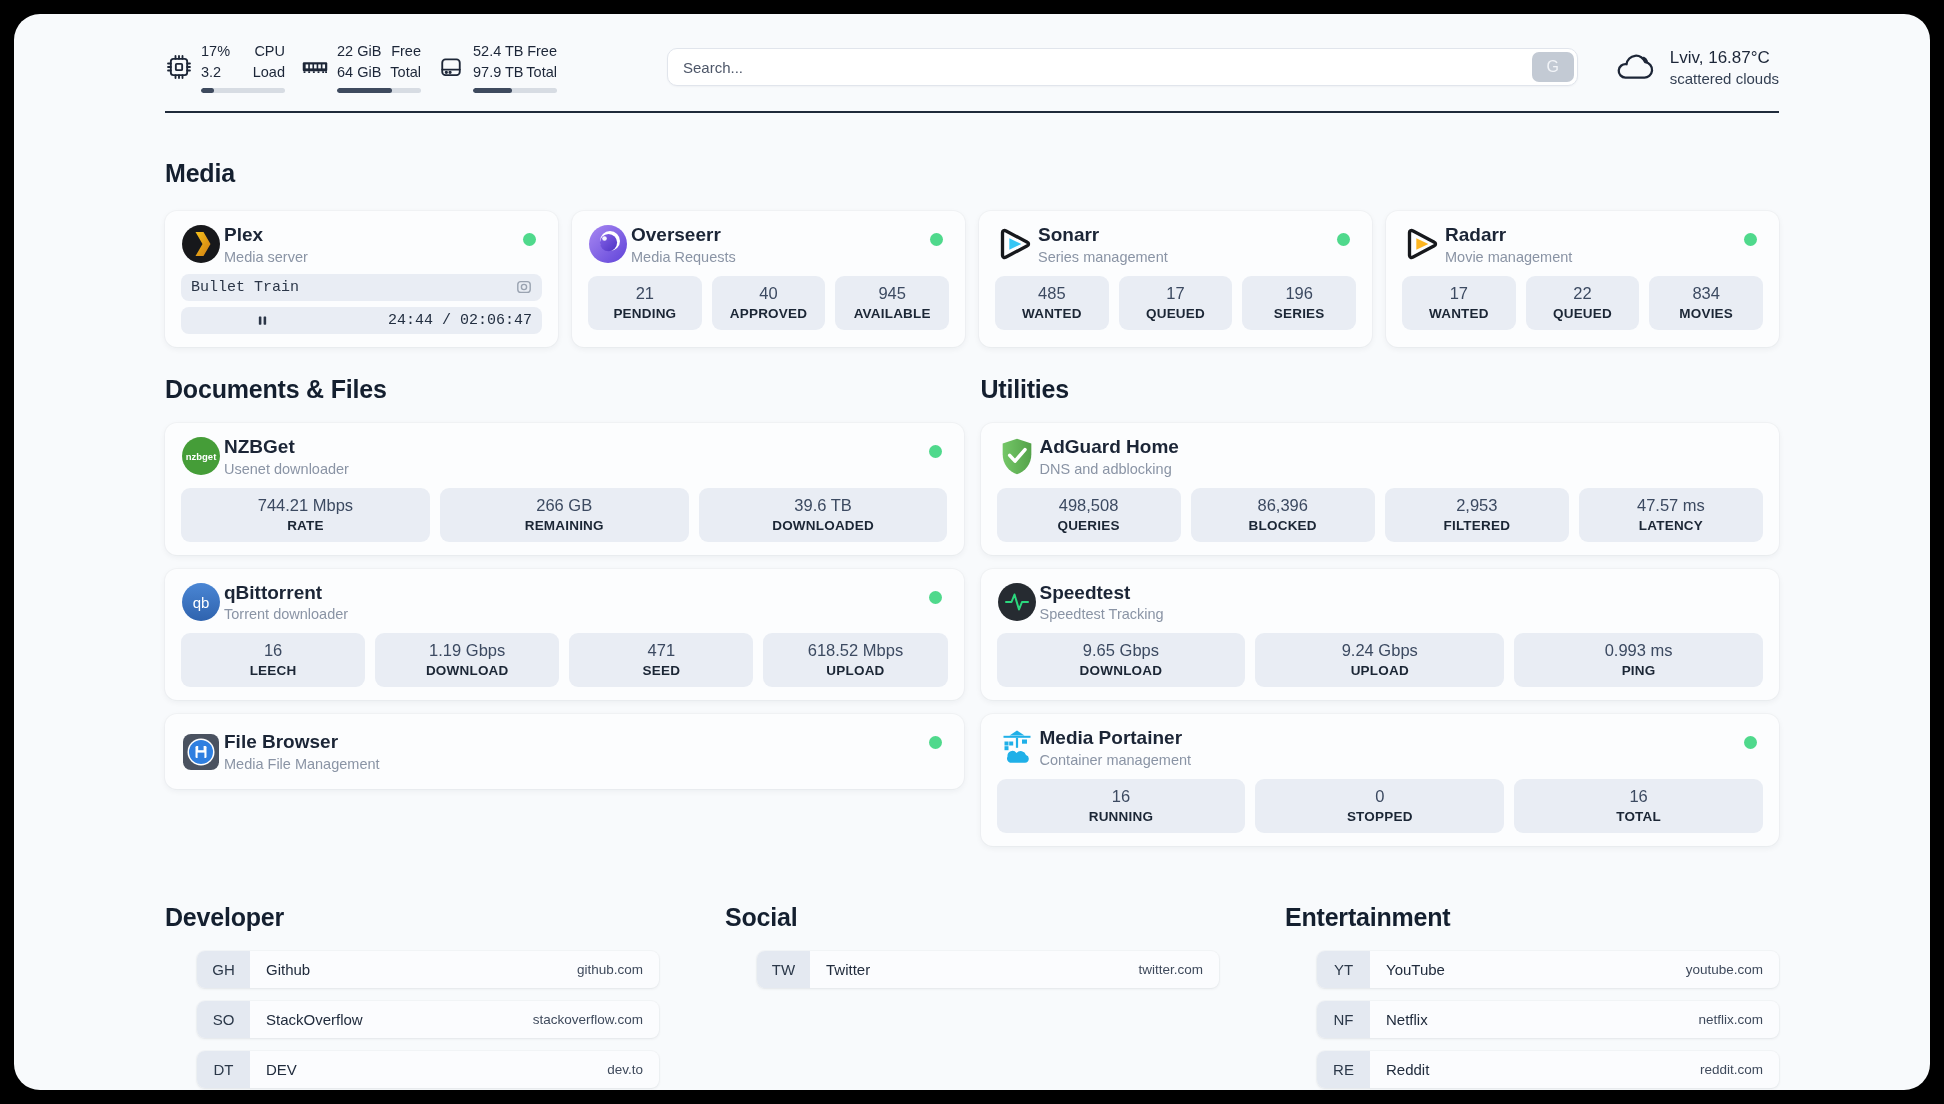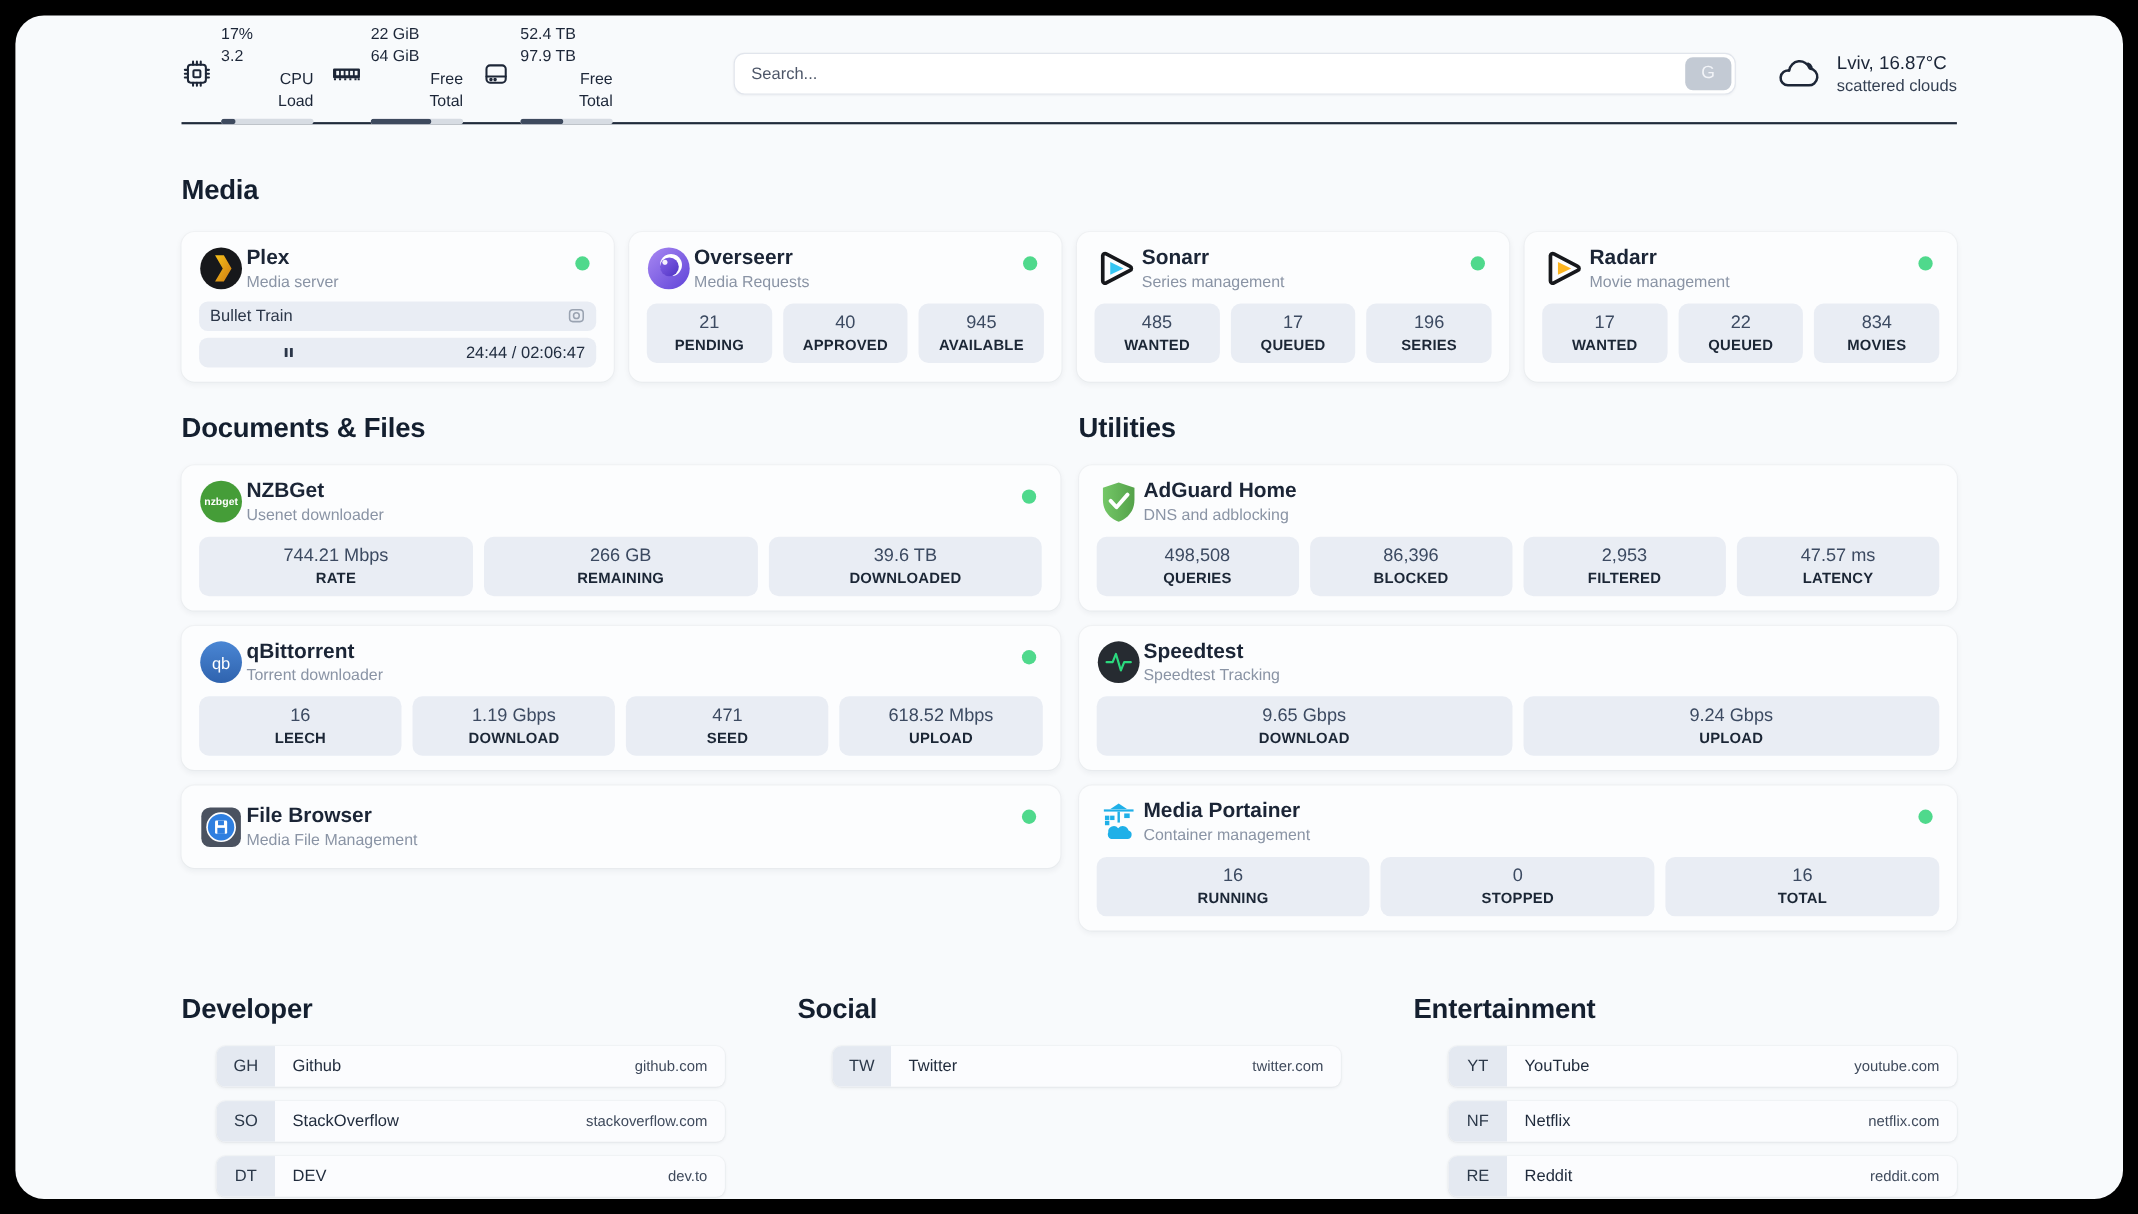--- a/index.html
+++ b/index.html
@@ -17,21 +17,21 @@
     overflow:hidden;
   }
   .content { padding:0 151px; }
 
   
   .topbar { display:flex; align-items:center; margin:24px 151px 0; height:58px; }
   .metrics { display:flex; align-items:center; gap:16px; }
   .metric { display:flex; align-items:center; }
   .m-icon { width:28px; height:28px; margin-right:8px; flex:none; display:flex; align-items:center; justify-content:center; }
   .m-body { width:84px; }
-  .m-text { display:flex; justify-content:space-between; font-size:14.5px; color:var(--text-primary,#1c2638); line-height:1.4;flex-direction:column; }
+  .m-text { display:flex; justify-content:space-between; font-size:14.5px; color:var(--text-primary,#1c2638); line-height:1.4; }
   .m-labels { text-align:right; }
   .m-text span { display:block; }
   .m-bar { margin-top:6px; height:5px; border-radius:3px; background:var(--bar-track,#d7dce3); overflow:hidden; }
   .m-fill { height:100%; border-radius:3px; background:var(--bar-fill,#3e4a5e); }
 
   .searchwrap { flex:1; margin:0 34px 0 110px; position:relative; }
   .searchwrap input {
     width:100%; height:38px; border:1px solid #e1e5ec; border-radius:10px;
     background:#fff; padding:0 56px 0 15px; font-size:15px; color:#2a3446;
     font-family:"Liberation Sans",sans-serif; outline:none;
@@ -75,21 +75,21 @@
   .pill {
     flex:1; background:var(--pill-bg,#e9edf4); border-radius:9px;
     text-align:center; padding:8px 4px 9px;
   }
   .pill-value { font-size:16.5px; color:#3c4a61; }
   .pill-label { font-size:13.5px; font-weight:700; color:#1b2635; margin-top:3px; letter-spacing:.2px; }
 
   
   .np-row, .player-track {
     background:var(--pill-bg,#e9edf4); border-radius:8px; height:27px;
-    display:flex; align-items:center; padding:0 10px; font-size:15px; color:#2b3648;
+    display:flex; align-items:center; padding:0 10px; font-size:15px; color:#2b3648;font-family:Liberation Mono, monospace;
   }
   .np-row { margin-top:9px; }
   .np-cast { margin-left:auto; display:flex; }
   .player-track { margin-top:6px; position:relative; overflow:hidden; }
   .player-fill { position:absolute; left:0; top:0; bottom:0; background:#d3d9e3; border-radius:8px; }
   .player-track > * { position:relative; }
   .player-time { margin-left:auto; font-size:15px; color:#222e40; }
 
   .two-col { margin-top:28px; display:grid; grid-template-columns:1fr 1fr; gap:17px; }
   .col h2 { margin-bottom:19px; }
@@ -530,20 +530,24 @@
             </div>
             <div class="pills">
               <div class="pill">
                 <div class="pill-value">9.65 Gbps</div>
                 <div class="pill-label">DOWNLOAD</div>
               </div>
               <div class="pill">
                 <div class="pill-value">9.24 Gbps</div>
                 <div class="pill-label">UPLOAD</div>
               </div>
+              <div class="pill">
+                <div class="pill-value">0.993 ms</div>
+                <div class="pill-label">PING</div>
+              </div>
             </div>
           </div>
 
           <div class="app-card">
             <div class="app-head">
               <span class="app-icon">
                 <svg viewBox="0 0 40 40" width="40" height="40" fill="#1fb0e8">
                   <polygon points="20,2.5 12.5,7.5 27.5,7.5"></polygon>
                   <rect x="6.5" y="7.8" width="27" height="2"></rect>
                   <rect x="18.9" y="9.8" width="2.2" height="10"></rect>

